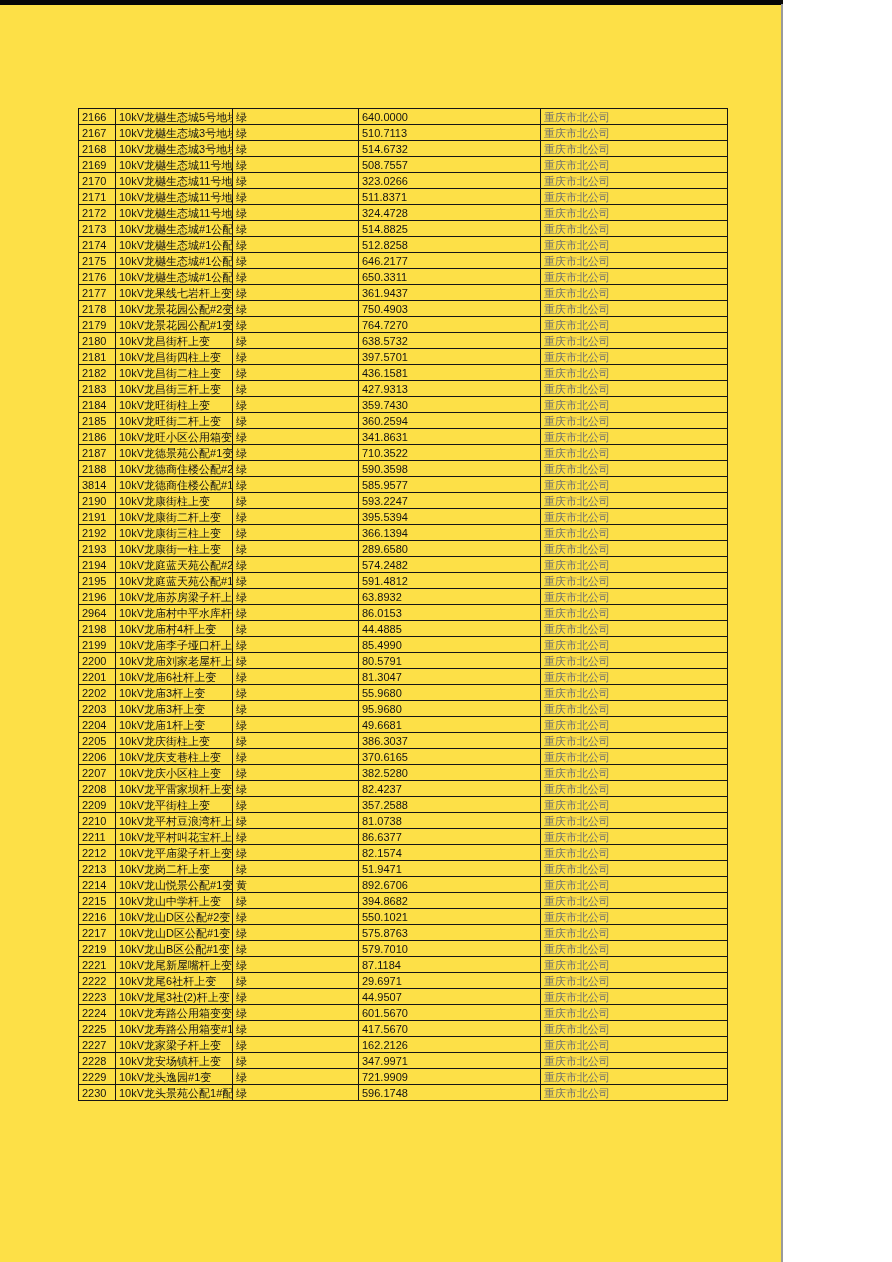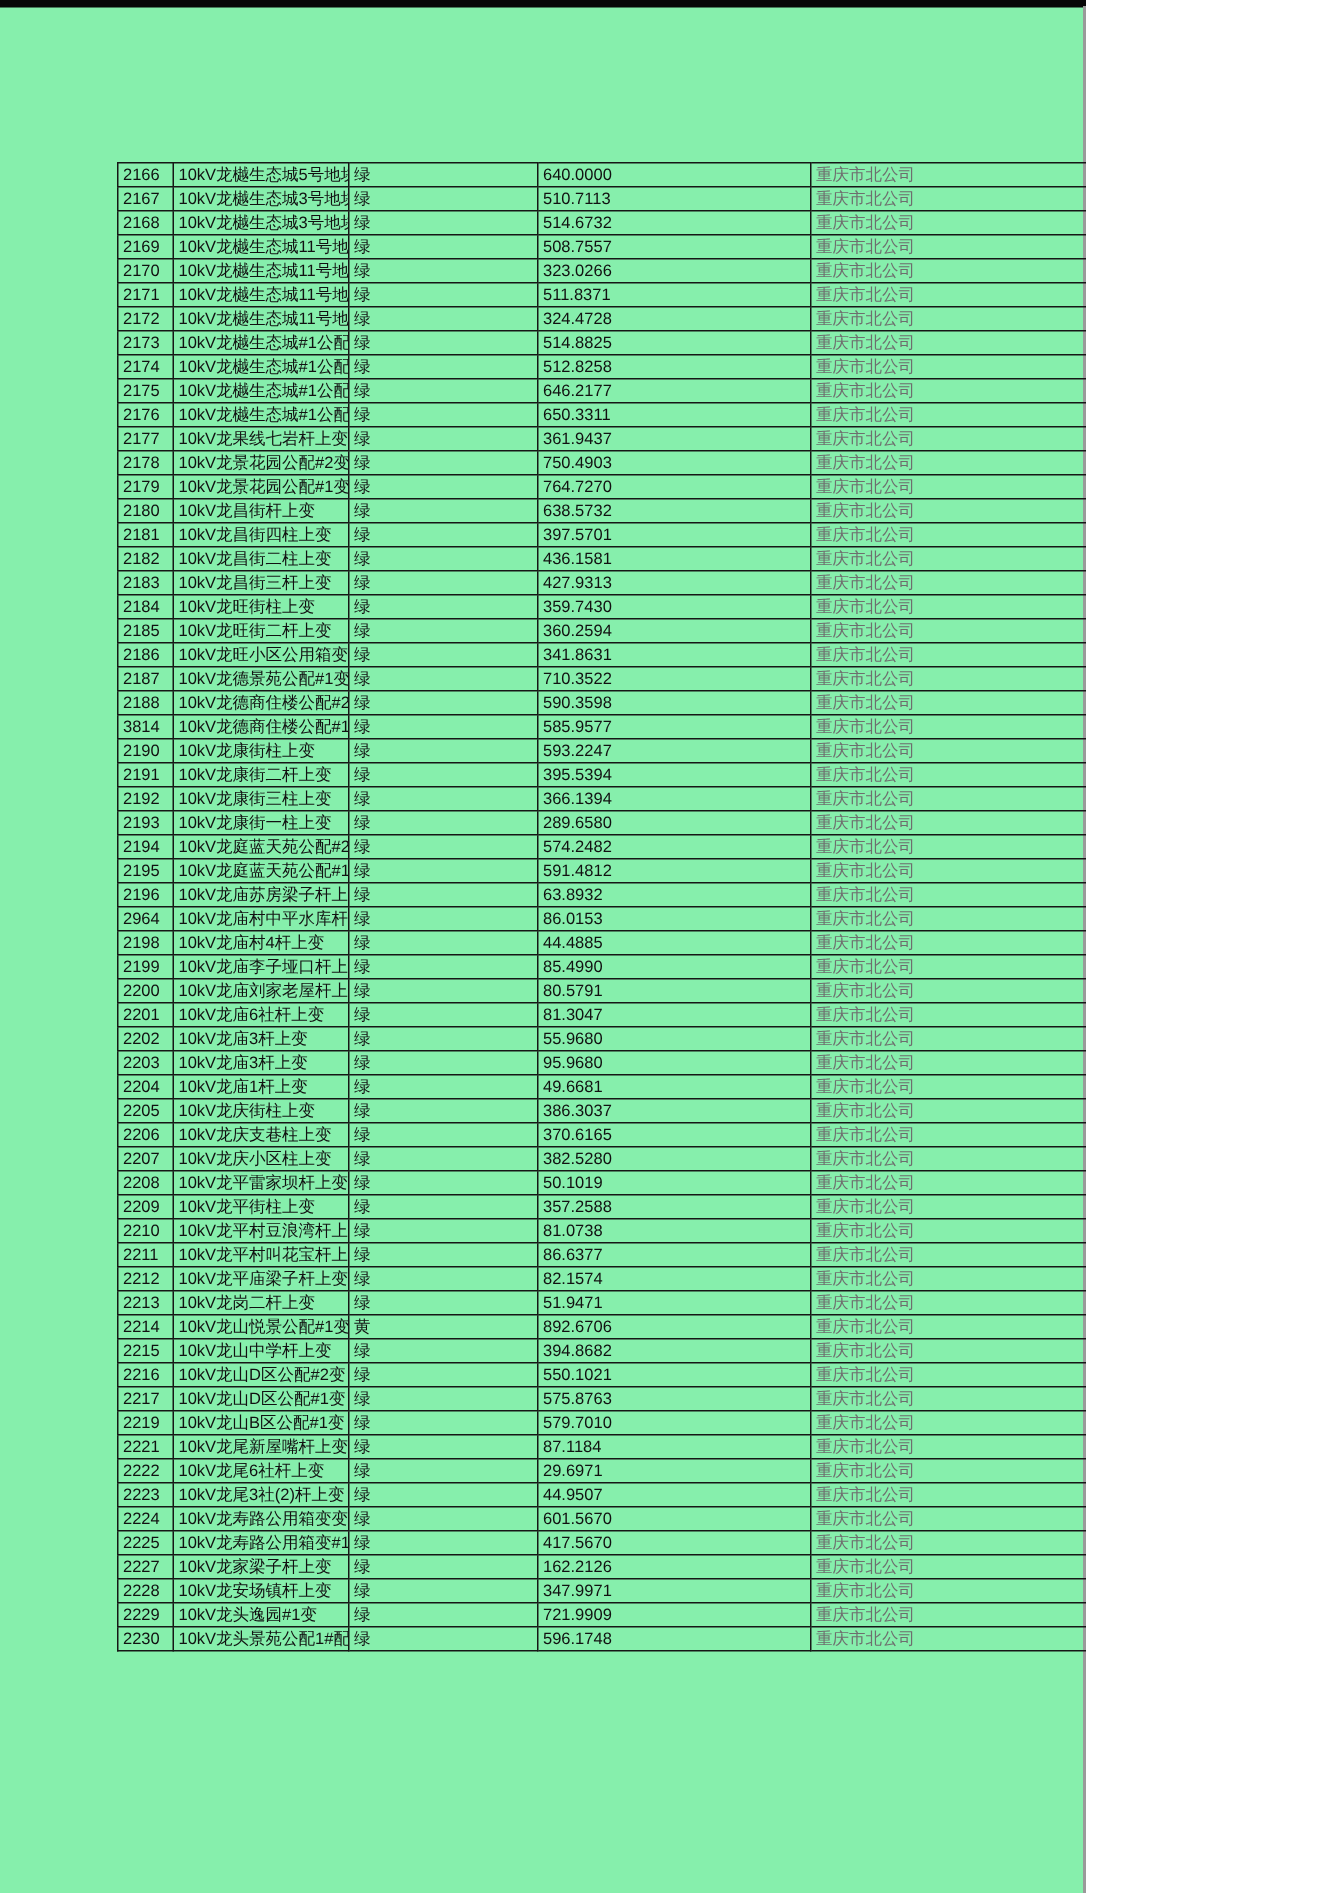--- a/index.html
+++ b/index.html
@@ -3,23 +3,23 @@
 <meta charset="utf-8">
 <style>
   html, body {
     margin: 0;
     padding: 0;
     background: #ffffff;
     font-family: "Liberation Sans", "DejaVu Sans", sans-serif;
   }
   .page {
     position: relative;
-    width: 724px;
+    width: 783px;
     height: 1262px;
-    background: #86efac;
+    background: #fde047;
     overflow: hidden;
   }
   .top-bar {
     position: absolute;
     top: 0;
     left: 0;
     width: 856px;
     height: 5px;
     background: #070707;
   }
@@ -364,21 +364,21 @@
           <td class="c0">2207</td>
           <td class="c1">10kV龙庆小区柱上变</td>
           <td class="c2">绿</td>
           <td class="c3">382.5280</td>
           <td class="c4">重庆市北公司</td>
         </tr>
         <tr>
           <td class="c0">2208</td>
           <td class="c1">10kV龙平雷家坝杆上变</td>
           <td class="c2">绿</td>
-          <td class="c3">50.1019</td>
+          <td class="c3">82.4237</td>
           <td class="c4">重庆市北公司</td>
         </tr>
         <tr>
           <td class="c0">2209</td>
           <td class="c1">10kV龙平街柱上变</td>
           <td class="c2">绿</td>
           <td class="c3">357.2588</td>
           <td class="c4">重庆市北公司</td>
         </tr>
         <tr>

